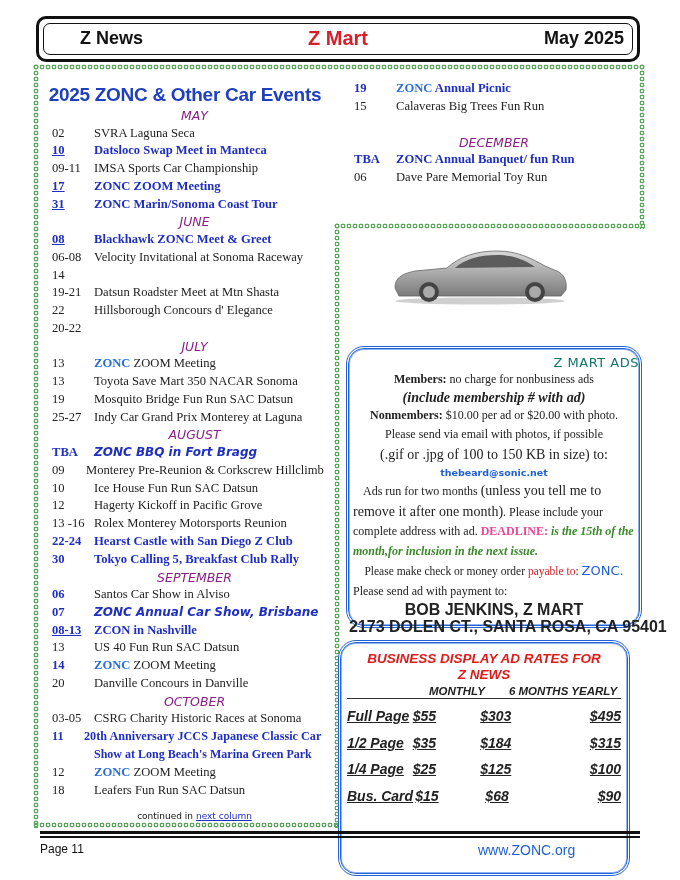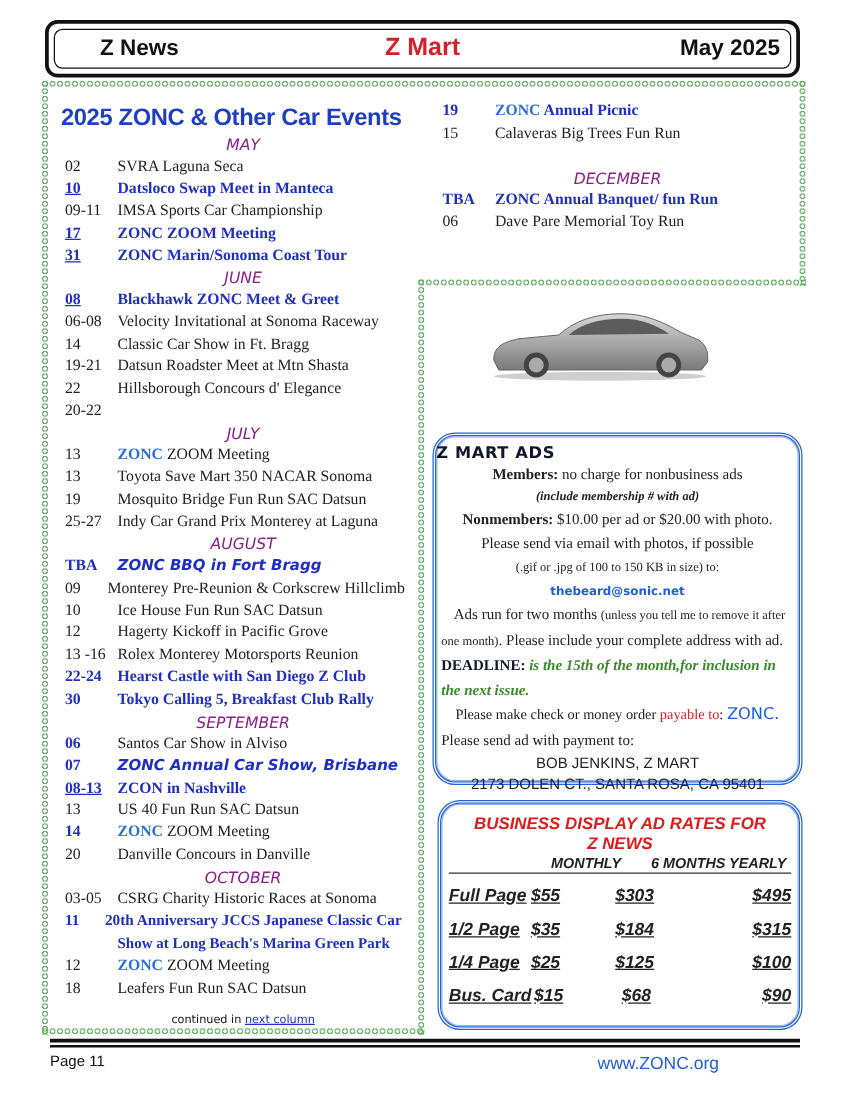--- a/index.html
+++ b/index.html
@@ -62,36 +62,36 @@
 
   
   .car { position: absolute; left: 385px; top: 240px; width: 190px; height: 68px; }
 
   
   .bluebox {
     position: absolute; border: 3px double #2463d6; border-radius: 18px; background: #fff;
     box-shadow: 0 0 0 1px #8fb3f0 inset;
   }
   .ads { left: 346px; top: 346px; width: 296px; height: 282px; }
-  .rates { left: 350px; top: 640px; width: 292px; height: 184px; }
+  .rates { left: 338px; top: 640px; width: 292px; height: 236px; }
 
   .ads-title {
-    text-align: left; font-family: "DejaVu Sans", sans-serif; font-weight: bold; color: #0f172a;
+    text-align: right; font-family: "DejaVu Sans", sans-serif; font-weight: normal; color: #0f766e;
     font-size: 13px; margin-top: 6px; letter-spacing: 0.5px;
   }
   .ads p { font-size: 12px; text-align: center; line-height: 19.5px; white-space: nowrap; }
   .ads b { font-weight: bold; }
-  .ads .small { font-size: 10px; }
+  .ads .small { font-size: 14px; }
   .ads .email { font-family: "DejaVu Sans", sans-serif; color: #1f5fd6; font-weight: bold; font-size: 9.5px; }
   .ads .just { text-align: left; padding: 0 4px; white-space: normal; }
-  .ads .red { color: #0f172a; font-weight: bold; }
+  .ads .red { color: #ec4899; font-weight: bold; }
   .ads .green { color: #3a8a2a; font-weight: bold; font-style: italic; }
   .ads .redplain { color: #d4202a; }
   .ads .zoncblue { color: #1f5fd6; font-family: "DejaVu Sans", sans-serif; font-size: 13px; }
-  .ads .addr { font-family: "Liberation Sans", sans-serif; font-size: 12px; line-height: 17px; }
+  .ads .addr { font-family: "Liberation Sans", sans-serif; font-size: 16px; line-height: 17px; font-weight: bold; }
 
   .rates-title {
     text-align: center; font-family: "Liberation Sans", sans-serif; font-weight: bold; font-style: italic;
     color: #e01b1b; font-size: 13.5px; line-height: 16px; margin-top: 8px;
   }
   .rates-head {
     display: flex; margin: 2px 6px 0 6px; border-bottom: 1px solid #333; padding-bottom: 1px;
     font-family: "Liberation Sans", sans-serif; font-weight: bold; font-style: italic; font-size: 11.5px; justify-content: center;
   }
   .rates-row {
@@ -157,21 +157,20 @@
     <div class="ev blue u">
       <span class="d">08</span>
       <span class="t"><span>Blackhawk ZONC Meet &amp; Greet</span></span>
     </div>
     <div class="ev">
       <span class="d">06-08</span>
       <span class="t"><span>Velocity Invitational at Sonoma Raceway</span></span>
     </div>
     <div class="ev">
       <span class="d">14</span>
-      <span class="t"><span>Classic Car Show in Ft. Bragg</span></span>
     </div>
     <div class="ev">
       <span class="d">19-21</span>
       <span class="t"><span>Datsun Roadster Meet at Mtn Shasta</span></span>
     </div>
     <div class="ev">
       <span class="d">22</span>
       <span class="t"><span>Hillsborough Concours d' Elegance</span></span>
     </div>
     <div class="ev">

